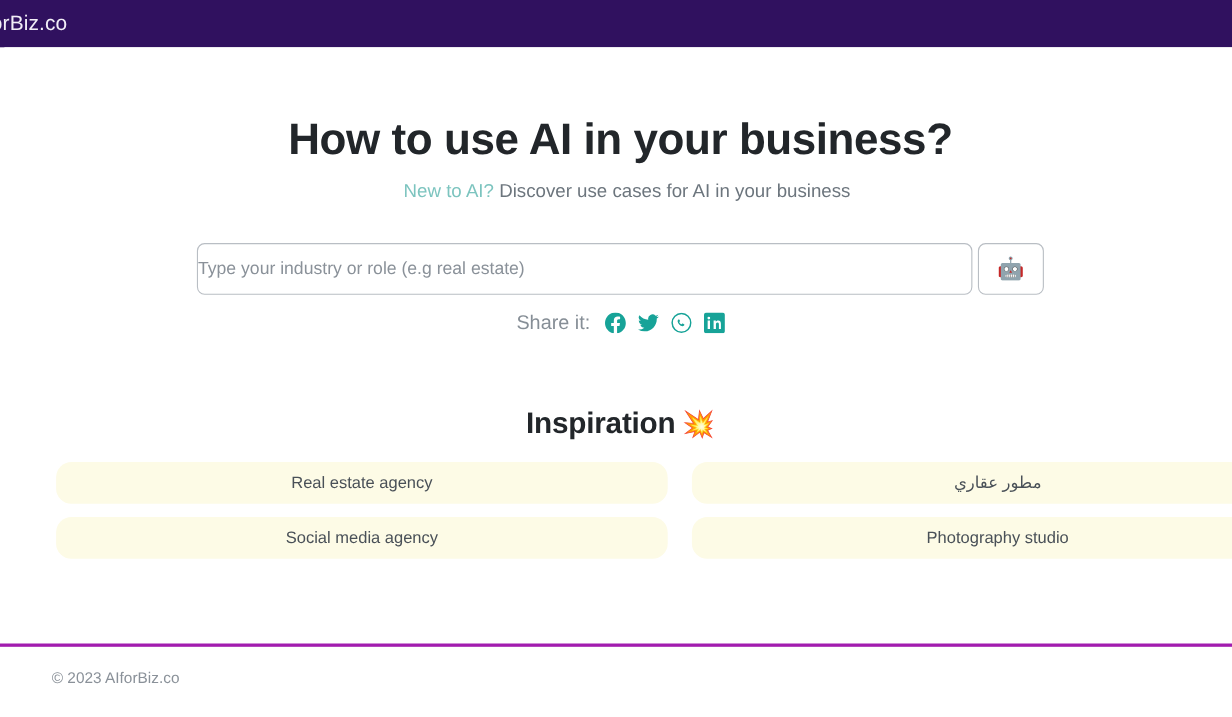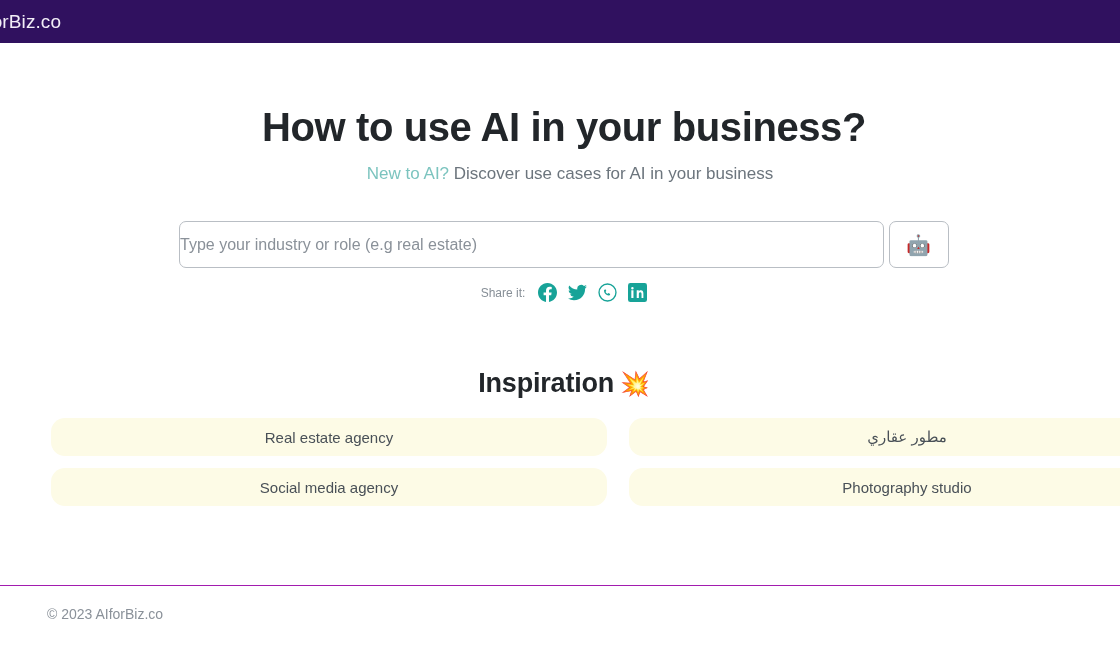--- a/index.html
+++ b/index.html
@@ -107,21 +107,21 @@
 
   
   .share-row {
     margin-top: 15px;
     display: flex;
     justify-content: center;
     align-items: center;
     gap: 11px;
   }
   .share-label {
-    font-size: 12px;
+    font-size: 18px;
     color: #868e96;
     margin-right: 2px;
   }
   .share-ico {
     width: 19px;
     height: 19px;
     display: inline-flex;
     align-items: center;
     justify-content: center;
     cursor: pointer;
@@ -162,21 +162,21 @@
   }
   .insp-card.rtl { direction: rtl; }
 
   
   .footer {
     position: absolute;
     top: 585px;
     left: 0;
     width: 1120px;
     height: 55px;
-    border-top: 1px solid #a21caf;
+    border-top: 3px solid #a21caf;
     background: #fff;
     text-align: right;
   }
   .footer-text {
     position: absolute;
     left: 47px;
     top: 20px;
     font-size: 14px;
     color: #8a9199;
   }

